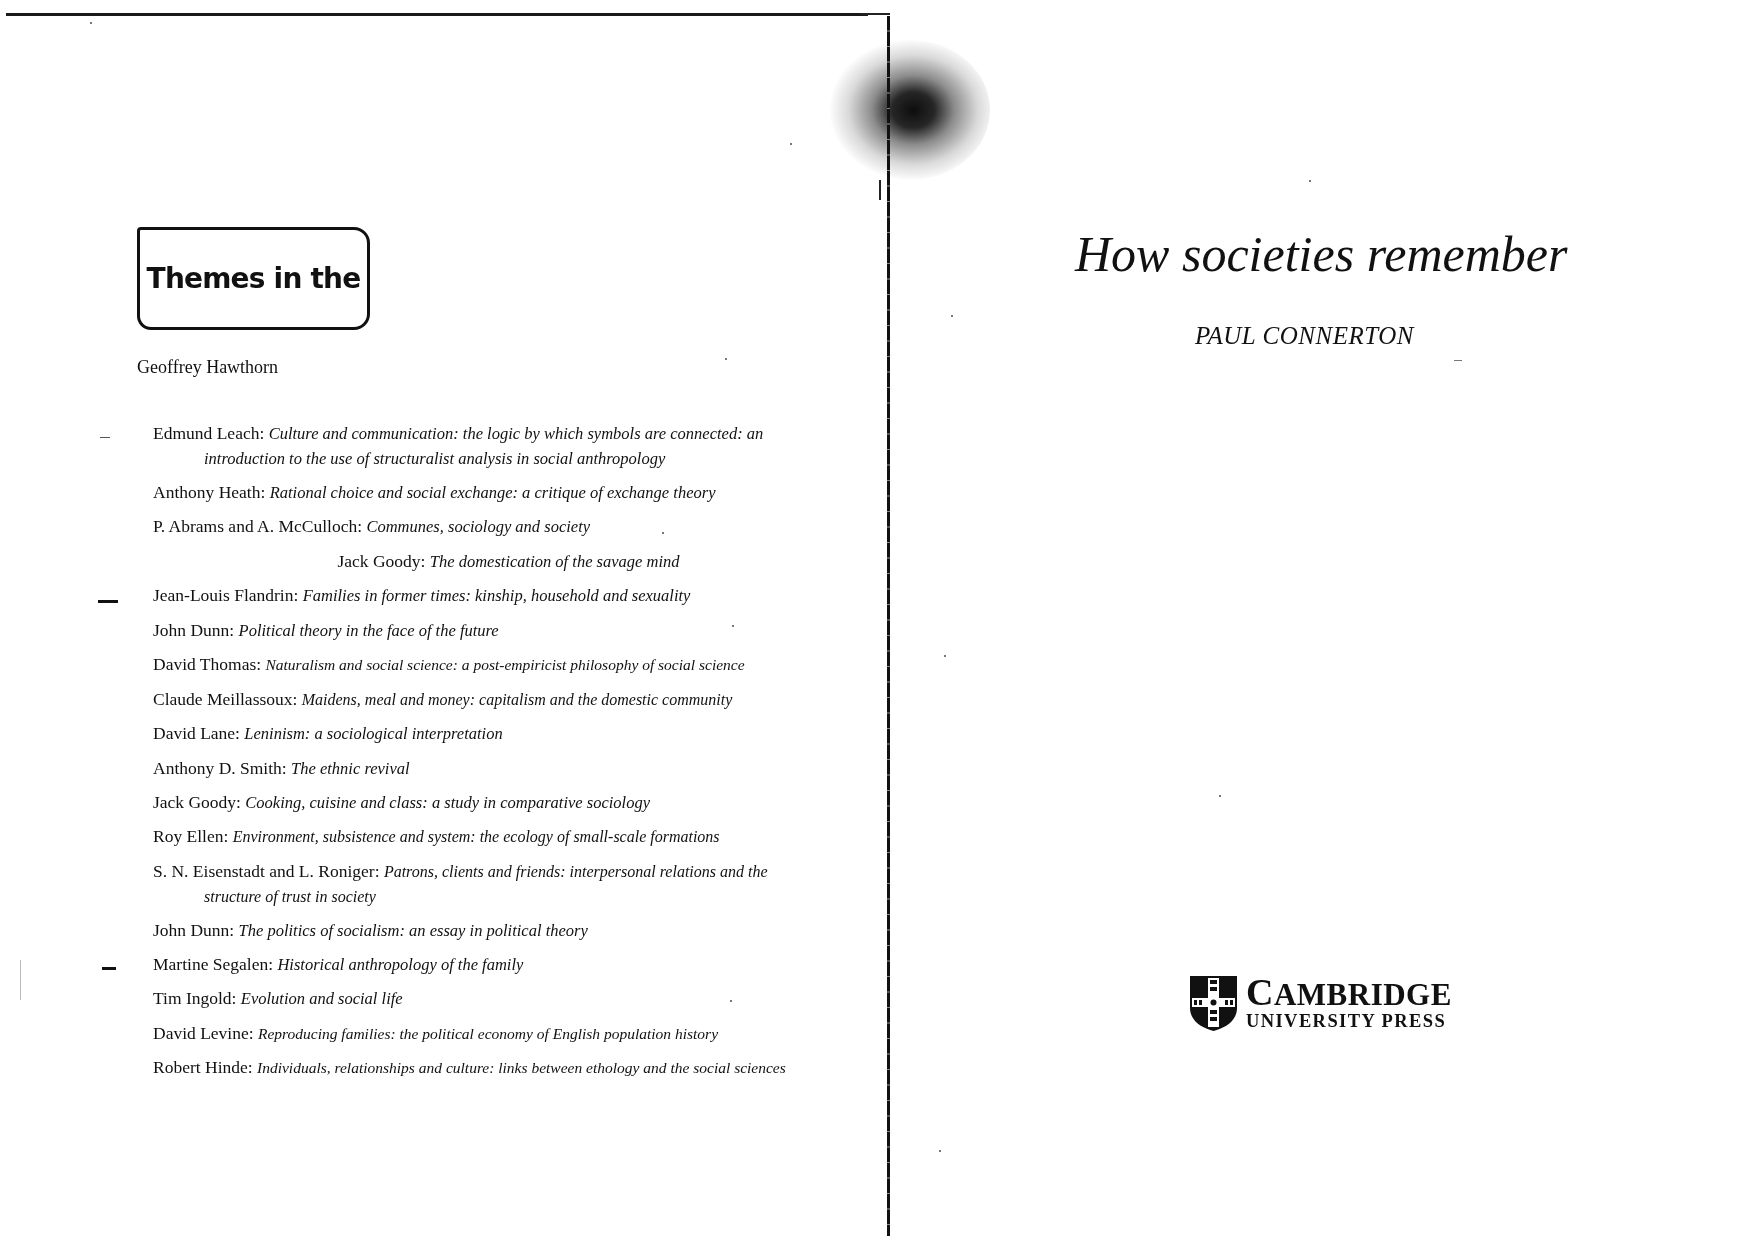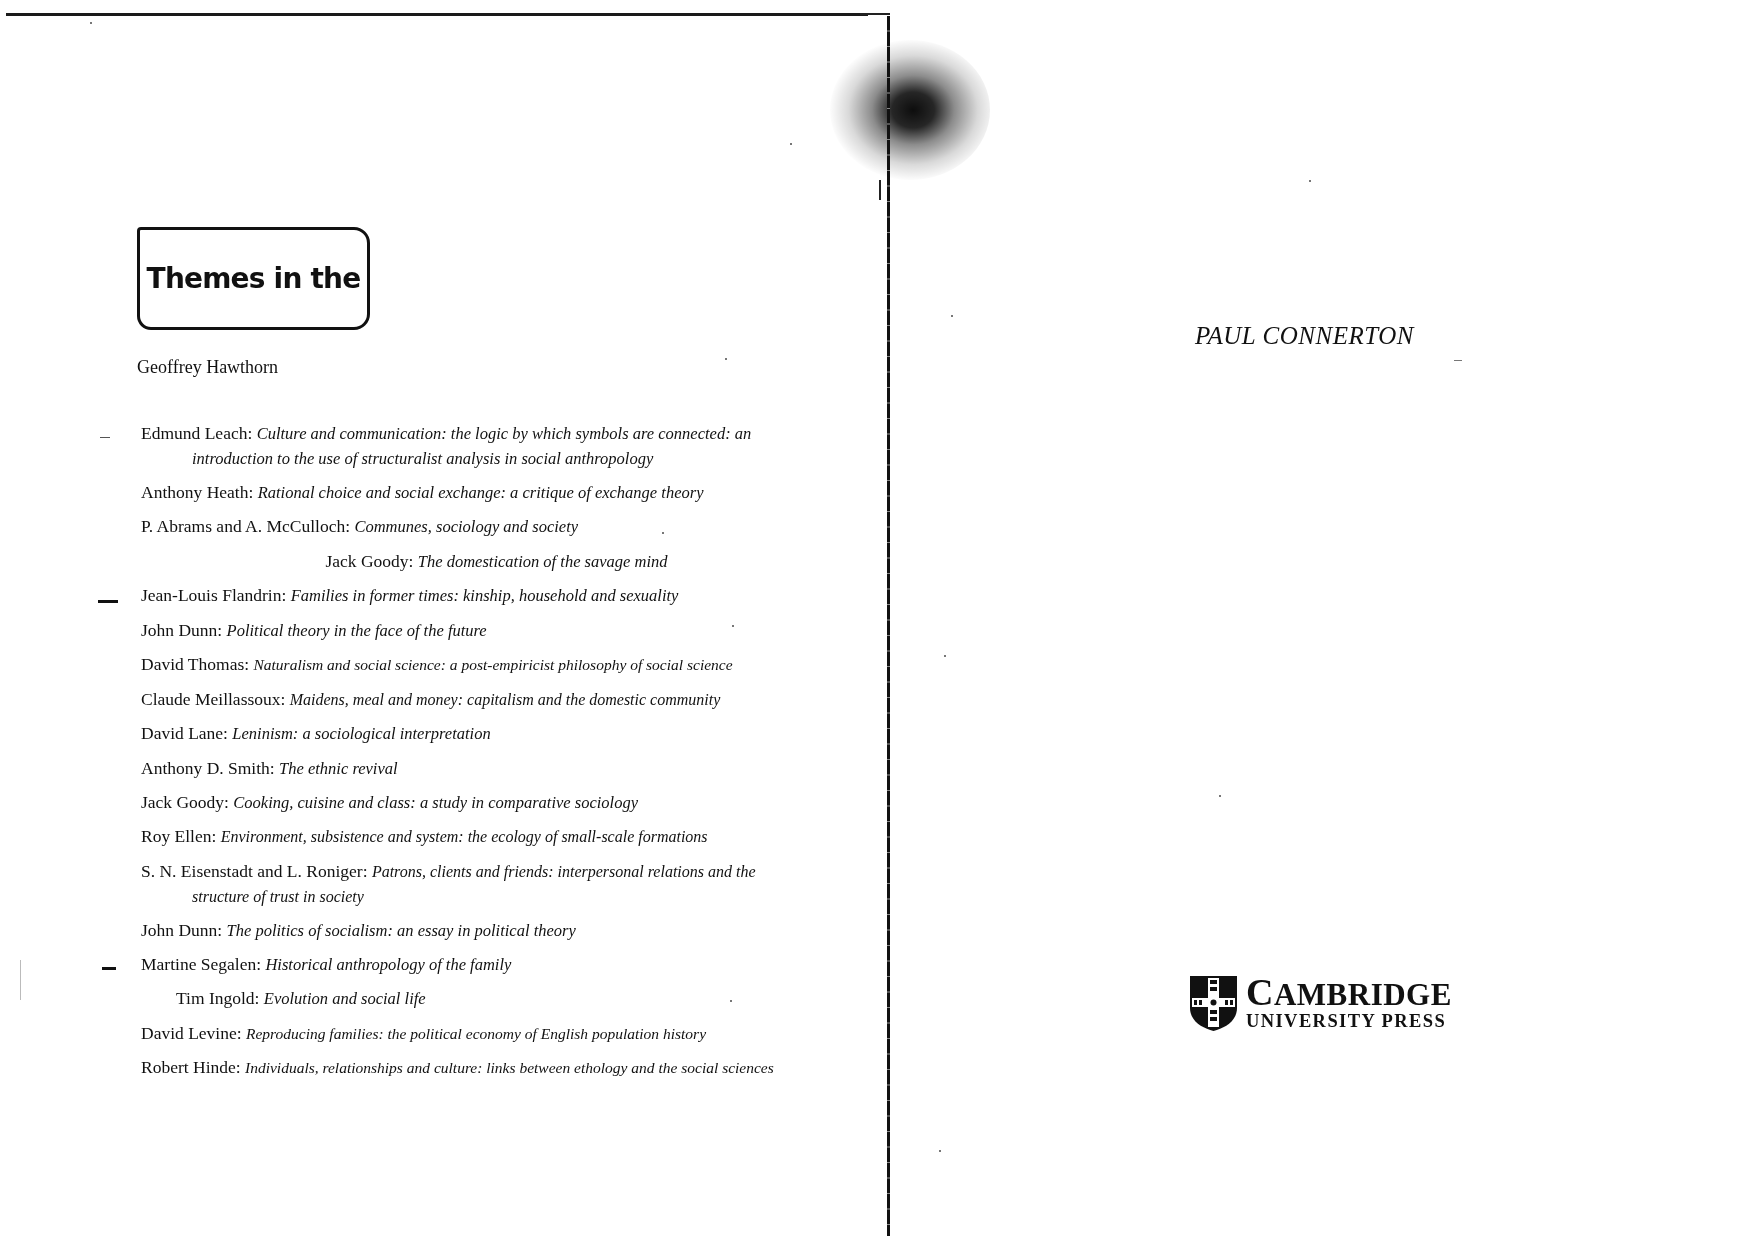--- a/index.html
+++ b/index.html
@@ -44,21 +44,21 @@
   }
 
   .editors {
     position: absolute; left: 137px; top: 355px; width: 640px;
     font-family: "Liberation Serif", serif; font-size: 18px; line-height: 24px;
   }
   .editors .label { font-style: italic; }
 
   .series-list { position: absolute; left: 137px; top: 421px; width: 660px; }
   .entry {
-    position: absolute; left: 4px; width: 660px;
+    position: absolute; left: 16px; width: 660px;
     font-family: "Liberation Serif", serif; font-size: 17.5px; line-height: 24px;
     padding-left: 51px; text-indent: -51px;
   }
   .entry .author { font-style: normal; }
   .entry .work { font-style: italic; font-size: 16.5px; }
 
   .margin-mark {
     position: absolute; height: 2px; background: #111;
   }
 
@@ -114,21 +114,21 @@
     <div class="entry" style="top:197px;"><span class="author">John Dunn: </span><span class="work">Political theory in the face of the future</span></div>
     <div class="entry" style="top:231px;"><span class="author">David Thomas: </span><span class="work" style="font-size:15.5px;">Naturalism and social science: a post-empiricist philosophy of social science</span></div>
     <div class="entry" style="top:266px;"><span class="author">Claude Meillassoux: </span><span class="work" style="font-size:16px;font-family:Liberation Serif, serif;">Maidens, meal and money: capitalism and the domestic community</span></div>
     <div class="entry" style="top:300px;"><span class="author">David Lane: </span><span class="work">Leninism: a sociological interpretation</span></div>
     <div class="entry" style="top:335px;"><span class="author">Anthony D. Smith: </span><span class="work">The ethnic revival</span></div>
     <div class="entry" style="top:369px;"><span class="author">Jack Goody: </span><span class="work">Cooking, cuisine and class: a study in comparative sociology</span></div>
     <div class="entry" style="top:403px;"><span class="author">Roy Ellen: </span><span class="work" style="font-size:16px;">Environment, subsistence and system: the ecology of small-scale formations</span></div>
     <div class="entry" style="top:438px; width:600px;"><span class="author">S. N. Eisenstadt and L. Roniger: </span><span class="work" style="font-size:16px;">Patrons, clients and friends: interpersonal relations and the structure of trust in society</span></div>
     <div class="entry" style="top:497px;"><span class="author">John Dunn: </span><span class="work">The politics of socialism: an essay in political theory</span></div>
     <div class="entry" style="top:531px;"><span class="author">Martine Segalen: </span><span class="work">Historical anthropology of the family</span></div>
-    <div class="entry" style="top:565px;margin-left:35px;"><span class="author">Tim Ingold: </span><span class="work">Evolution and social life</span></div>
+    <div class="entry" style="top:565px;"><span class="author">Tim Ingold: </span><span class="work">Evolution and social life</span></div>
     <div class="entry" style="top:600px;"><span class="author">David Levine: </span><span class="work" style="font-size:15.5px;">Reproducing families: the political economy of English population history</span></div>
     <div class="entry" style="top:634px; width:600px;"><span class="author">Robert Hinde: </span><span class="work" style="font-size:15.5px;">Individuals, relationships and culture: links between ethology and the social sciences</span></div>
   </div>
 
   <div class="margin-mark" style="left:100px; top:437px; width:10px; height:1px; background:#555;"></div>
   <div class="margin-mark" style="left:98px; top:600px; width:20px; height:3px;"></div>
   <div class="margin-mark" style="left:102px; top:967px; width:14px; height:3px;"></div>
 
   <div class="speck" style="left:90px; top:22px;"></div>
   <div class="speck" style="left:790px; top:143px;"></div>
@@ -138,20 +138,21 @@
   <div class="speck" style="left:730px; top:1000px;"></div>
   <div class="speck" style="left:20px; top:960px; height:40px; width:1px; background:#bbb;"></div>
 </div>
 
 <div class="top-rule-right"></div>
 <div class="spine-blot"></div>
 <div class="spine"></div>
 <div class="spine-tick" style="top:180px; height:20px;"></div>
 
 <div class="page page-right">
+  <div class="book-title">How societies remember</div>
   <div class="book-author">PAUL CONNERTON</div>
 
   <div class="publisher">
     <svg class="shield" viewBox="0 0 49 57">
       <path d="M1 1 H48 V33 C48 46 36 53 24.5 56 C13 53 1 46 1 33 Z" fill="#111"></path>
       <rect x="19" y="3" width="11" height="20" fill="#fff"></rect>
       <rect x="21" y="5" width="7" height="4" fill="#111"></rect>
       <rect x="21" y="12" width="7" height="4" fill="#111"></rect>
       <rect x="3" y="23" width="43" height="9" fill="#fff"></rect>
       <rect x="5" y="25" width="3" height="5" fill="#111"></rect>

